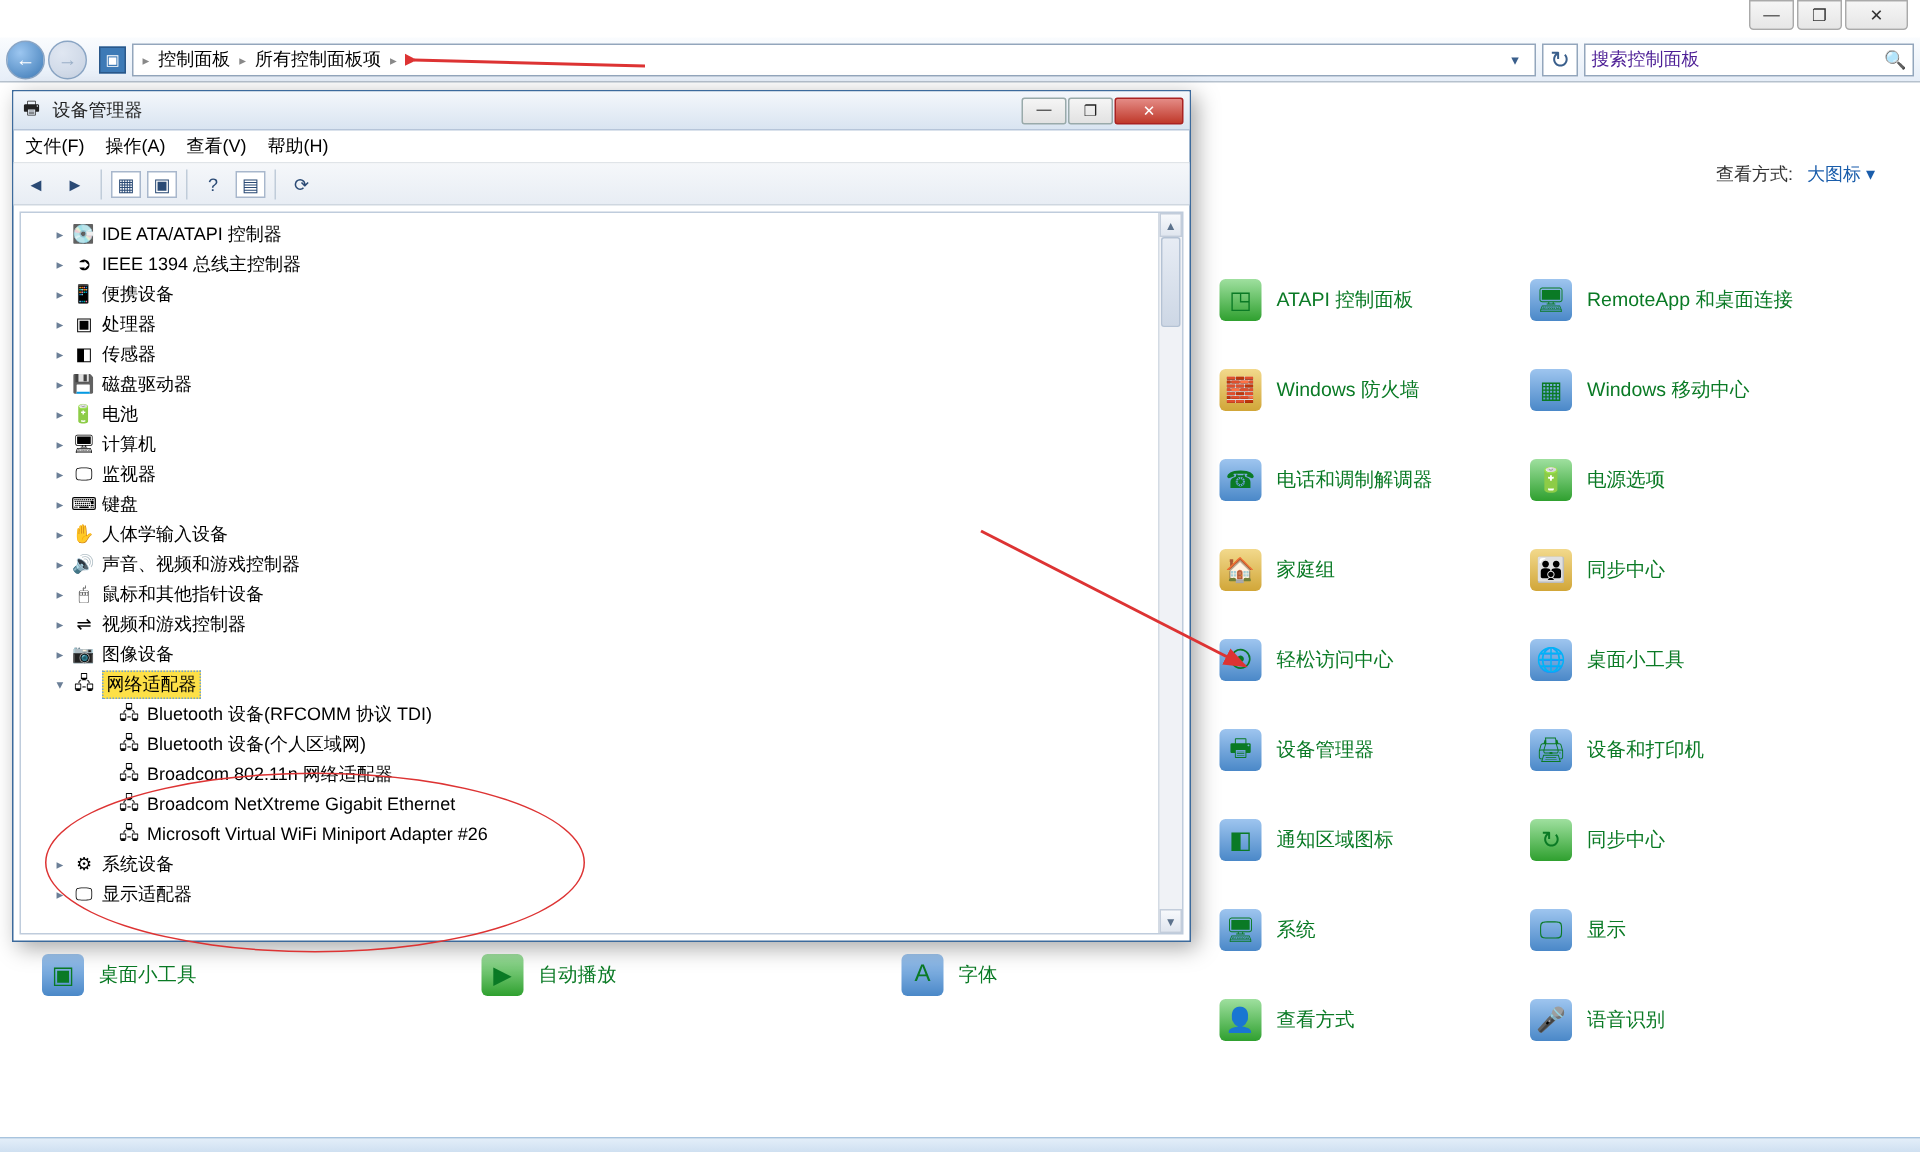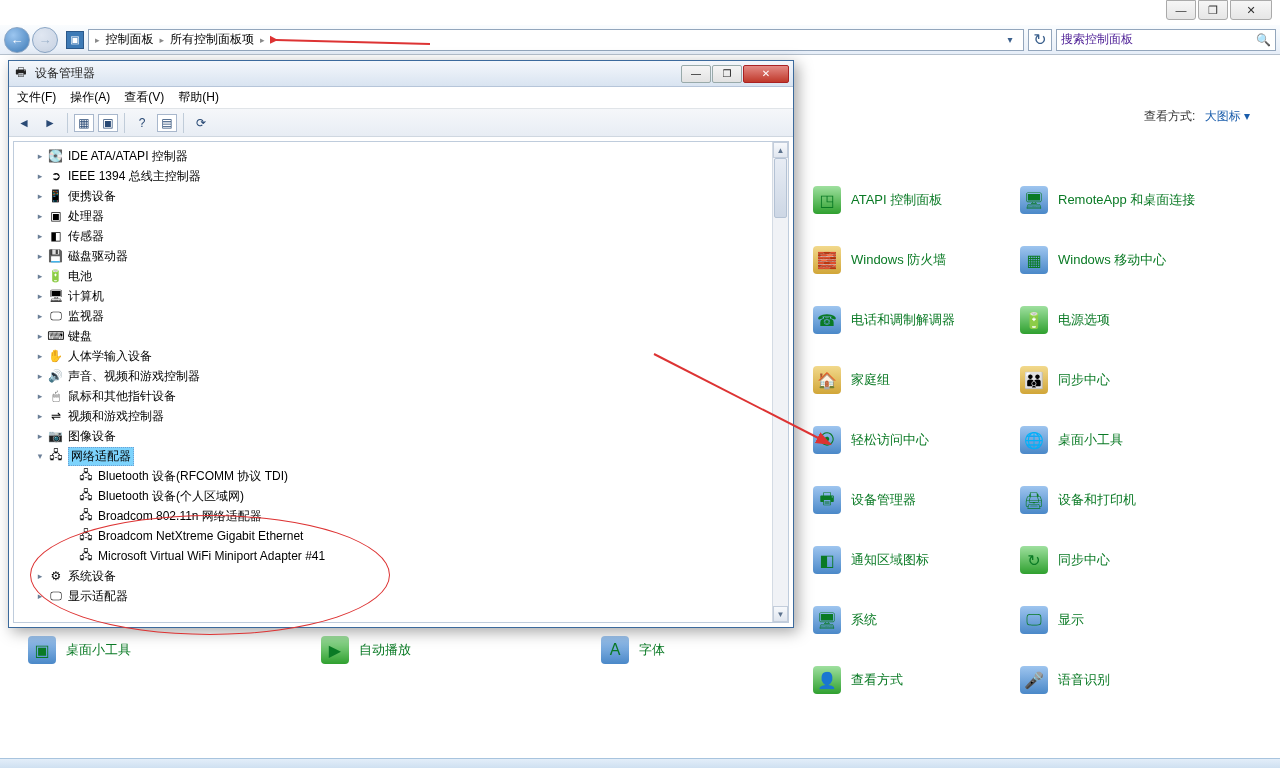--- a/index.html
+++ b/index.html
@@ -47,21 +47,21 @@
 .devmgr-tools .tb { width: 22px; height: 22px; border: 1px solid transparent; display: flex; align-items: center; justify-content: center; font-size: 12px; color: #2a4a75; }
 .devmgr-tools .tb.box { border-color: #a8b7cc; background: #fff; width: 20px; height: 18px; }
 .devmgr-tools .sep { width: 1px; height: 20px; background: #c0ccd9; margin: 0 2px; }
 
 .devmgr-body { position: absolute; top: 80px; left: 4px; right: 4px; bottom: 4px; border: 1px solid #bfccdc; background: #fff; overflow: hidden; }
 .tree { padding: 4px 0 4px 20px; font-size: 12px; color: #000; }
 .tree .node { display: flex; align-items: center; height: 20px; white-space: nowrap; }
 .tree .exp { width: 12px; display: inline-flex; justify-content: center; color: #6b7f97; font-size: 9px; margin-right: 2px; }
 .tree .dicon { width: 16px; height: 16px; margin-right: 4px; display: inline-flex; align-items: center; justify-content: center; font-size: 12px; }
 .tree .child { padding-left: 30px; }
-.tree .selected { background: #7dd3fc; border: 1px dotted #6ea0d4; padding: 0 2px; }
+.tree .selected { background: #fde047; border: 1px dotted #6ea0d4; padding: 0 2px; }
 .devmgr-scroll { position: absolute; right: 0; top: 0; bottom: 0; width: 16px; background: #f0f2f6; border-left: 1px solid #d4dbe4; }
 .devmgr-scroll .sbtn { height: 16px; background: linear-gradient(#f7f9fc,#e0e6ef); border: 1px solid #c3cddb; display: flex; align-items: center; justify-content: center; font-size: 8px; color: #5c728d; }
 .devmgr-scroll .thumb { position: absolute; top: 16px; left: 1px; right: 1px; height: 60px; background: linear-gradient(#e7ecf4,#cdd7e5); border: 1px solid #b4c2d4; border-radius: 2px; }
 
 
 .arrow-svg { position: absolute; pointer-events: none; }
 .red-ellipse { position: absolute; border: 1.5px solid #d33; border-radius: 50%; pointer-events: none; }
 
 
 .taskbar { position: absolute; left: 0; right: 0; bottom: 0; height: 10px; background: linear-gradient(#e3eef9,#cfe0f1); border-top: 1px solid #a8c4de; }
@@ -324,21 +324,21 @@
           <span>Broadcom 802.11n 网络适配器</span>
         </div>
         <div class="node child">
           <span class="exp"></span>
           <span class="dicon">🖧</span>
           <span>Broadcom NetXtreme Gigabit Ethernet</span>
         </div>
         <div class="node child">
           <span class="exp"></span>
           <span class="dicon">🖧</span>
-          <span>Microsoft Virtual WiFi Miniport Adapter #41</span>
+          <span>Microsoft Virtual WiFi Miniport Adapter #26</span>
         </div>
         <div class="node">
           <span class="exp">▸</span>
           <span class="dicon">⚙</span>
           <span>系统设备</span>
         </div>
         <div class="node">
           <span class="exp">▸</span>
           <span class="dicon">🖵</span>
           <span>显示适配器</span>

